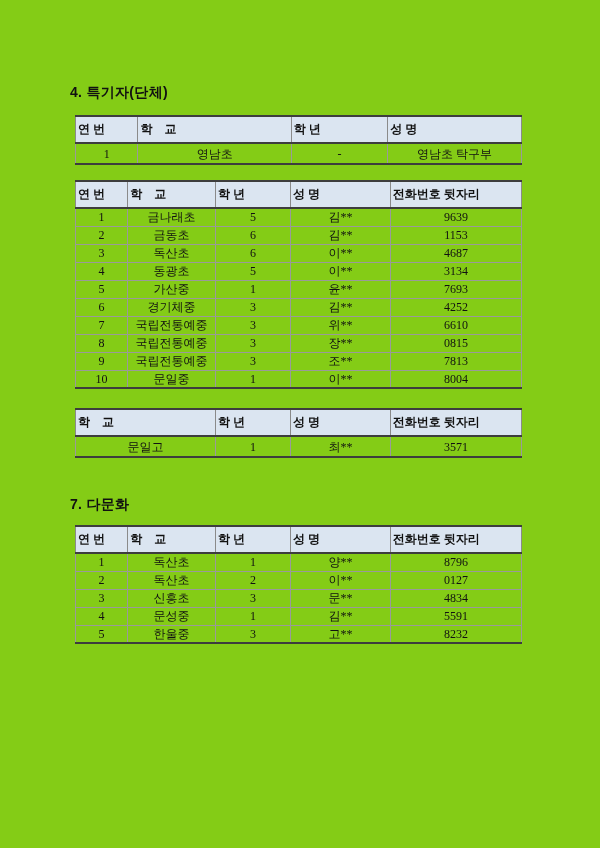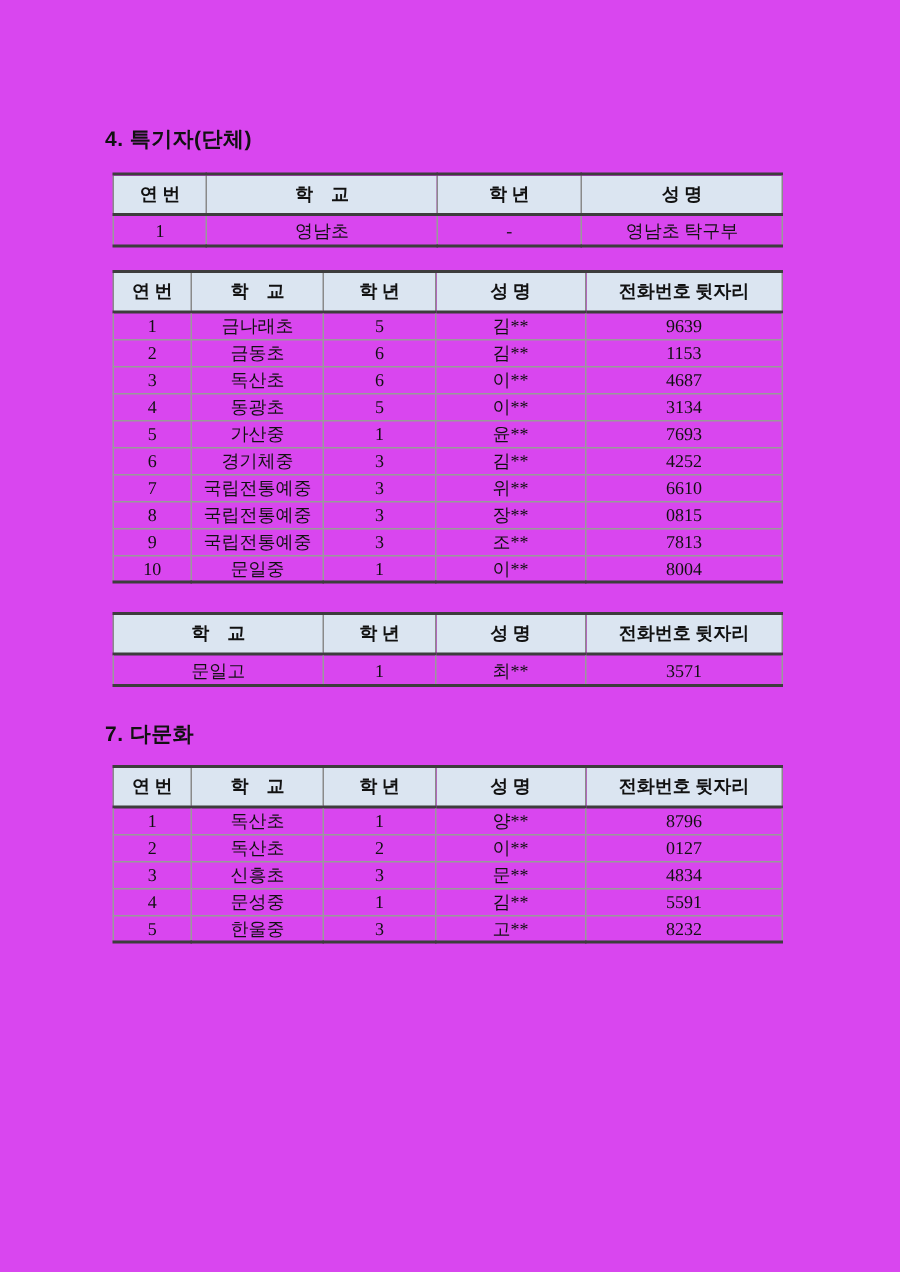--- a/index.html
+++ b/index.html
@@ -6,30 +6,30 @@
   html, body { margin: 0; padding: 0; }
   body {
     width: 600px; height: 848px;
     background: #ffffff;
     font-family: "Liberation Serif", serif;
     color: #111111;
   }
   .page {
     position: relative;
     width: 600px; height: 848px;
-    background: #d946ef;
+    background: #84cc16;
     overflow: hidden;
   }
   #sections-root { padding-top: 85px; }
 
   .doc-section { }
   #sec-0 { margin-top: 0; }
   #sec-1 { margin-top: 15px; }
   #sec-2 { margin-top: 19px; }
-  #sec-3 { margin-top: 24px; }
+  #sec-3 { margin-top: 39px; }
 
   .section-title {
     margin: 0 0 16px 70px;
     font-family: "Liberation Sans", sans-serif;
     font-weight: bold;
     font-size: 14px;
     line-height: 14px;
     letter-spacing: 0.3px;
     color: #111111;
   }
@@ -48,21 +48,21 @@
   }
   table.data-table th {
     background: #dbe5f1;
     border: 1px solid #8a8a8a;
     border-bottom: 2px solid #3d3d3d;
     font-family: "Liberation Serif", serif;
     font-weight: bold;
     font-size: 12px;
     height: 27px;
     padding: 0 2px;
-    text-align: center;
+    text-align: left;
     vertical-align: middle;
     white-space: nowrap;
     overflow: hidden;
   }
   table.data-table td {
     border: 1px solid #9a9a9a;
     font-size: 12px;
     height: 18px;
     line-height: 16px;
     padding: 0 2px;

